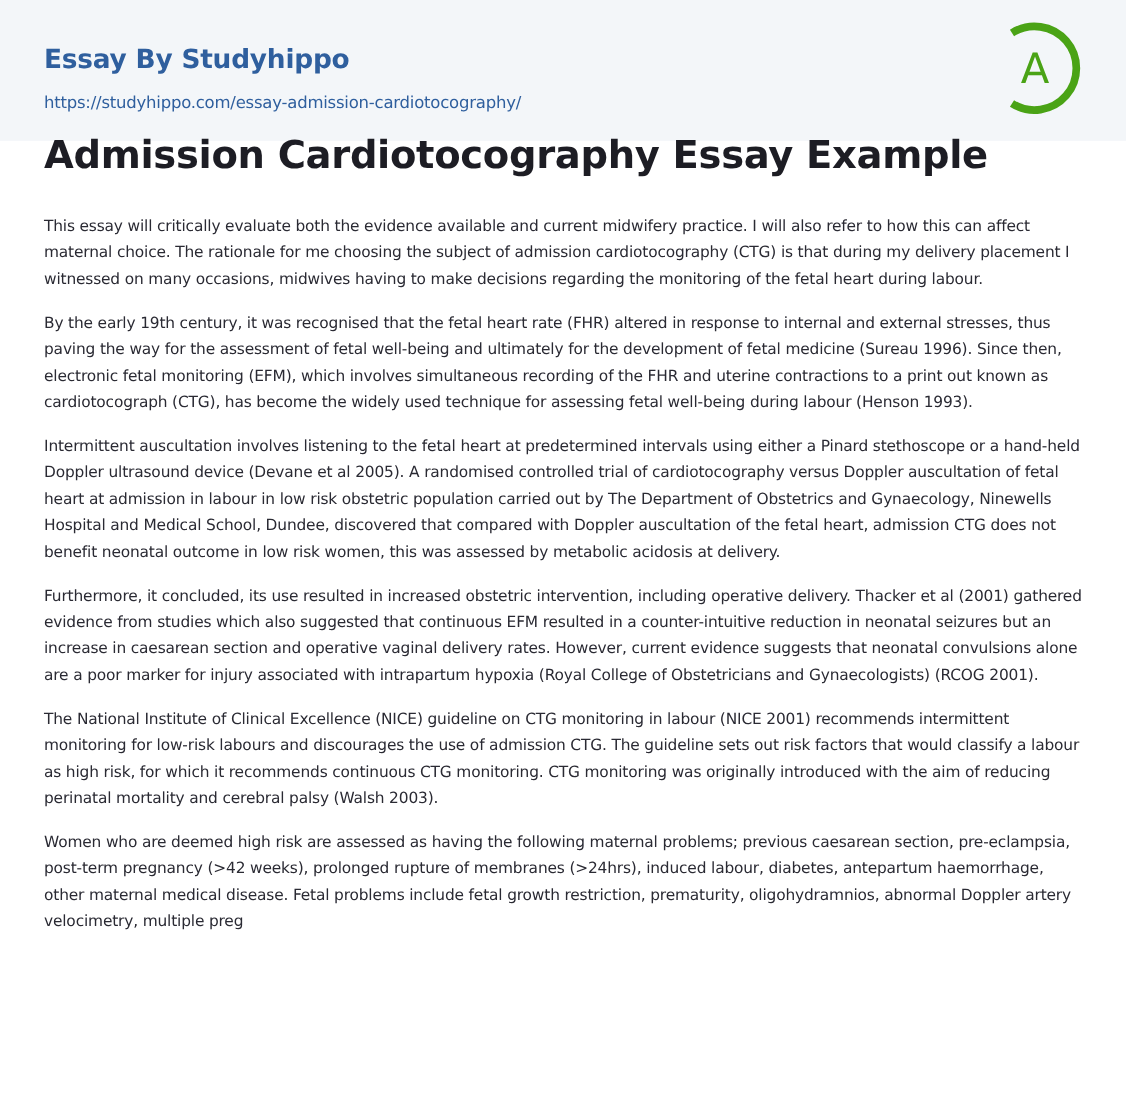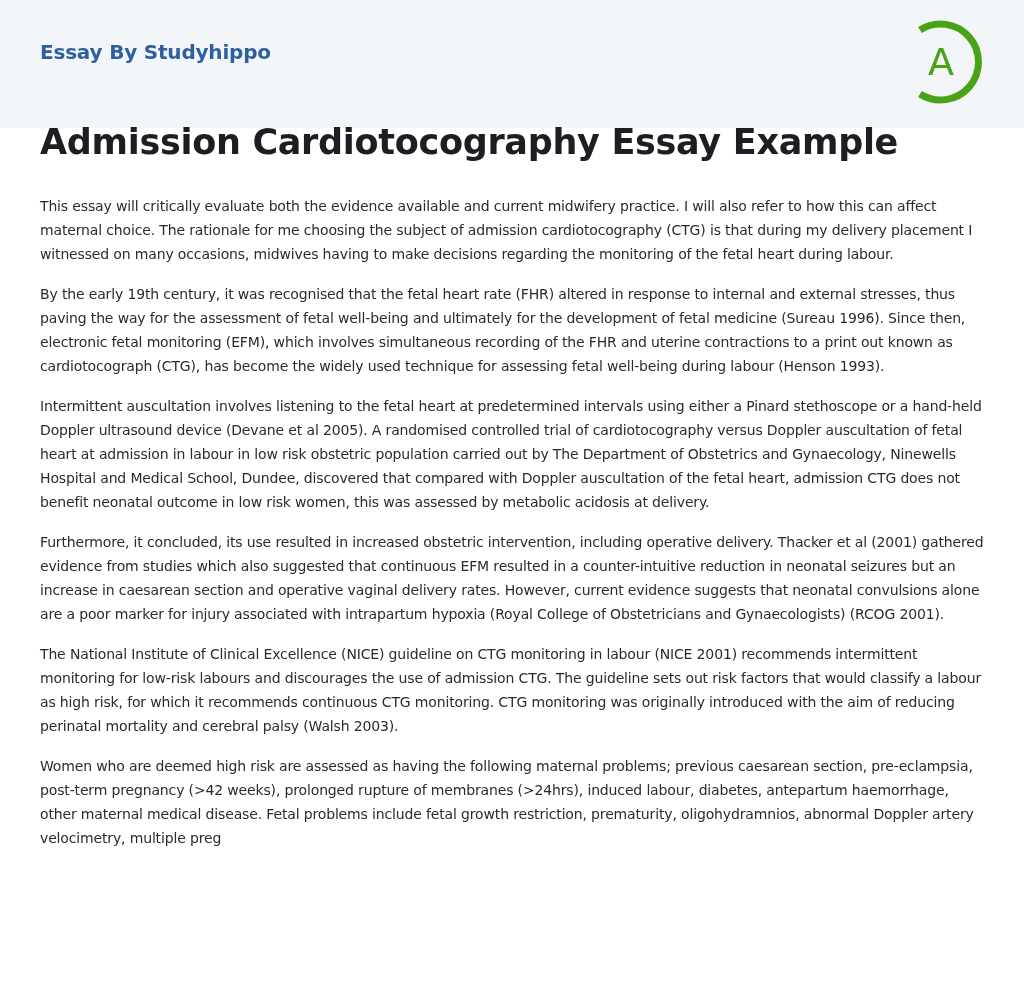--- a/index.html
+++ b/index.html
@@ -19,21 +19,21 @@
     height: 128px;
     background: #f3f6f9;
     box-sizing: border-box;
     padding: 0 40px;
   }
   .site-title {
     position: absolute;
     left: 40px;
     top: 40px;
     margin: 0;
-    font-size: 20px;
+    font-size: 24px;
     font-weight: bold;
     color: #2f5f9e;
     letter-spacing: -0.2px;
     text-decoration: none;
   }
   .site-url {
     position: absolute;
     left: 40px;
     top: 84px;
     font-size: 15px;
@@ -76,20 +76,21 @@
     line-height: 24px;
     color: #2a2a33;
     letter-spacing: -0.15px;
   }
 </style>
 </head>
 <body>
 
 <header class="site-header">
   <a class="site-title">Essay By Studyhippo</a>
+  <a class="site-url">https://studyhippo.com/essay-admission-cardiotocography/</a>
   <div class="logo">
     <svg width="78" height="88" viewBox="0 0 78 88">
       <path d="M 10 12 A 38 38 0 1 1 10 76" fill="none" stroke="#4aa316" stroke-width="7" stroke-linecap="butt"></path>
       <text x="31" y="57" text-anchor="middle" font-family="DejaVu Sans, sans-serif" font-size="38" font-weight="normal" fill="#4aa316">A</text>
     </svg>
   </div>
 </header>
 
 <main class="content">
   <h1 class="page-title">Admission Cardiotocography Essay Example</h1>

